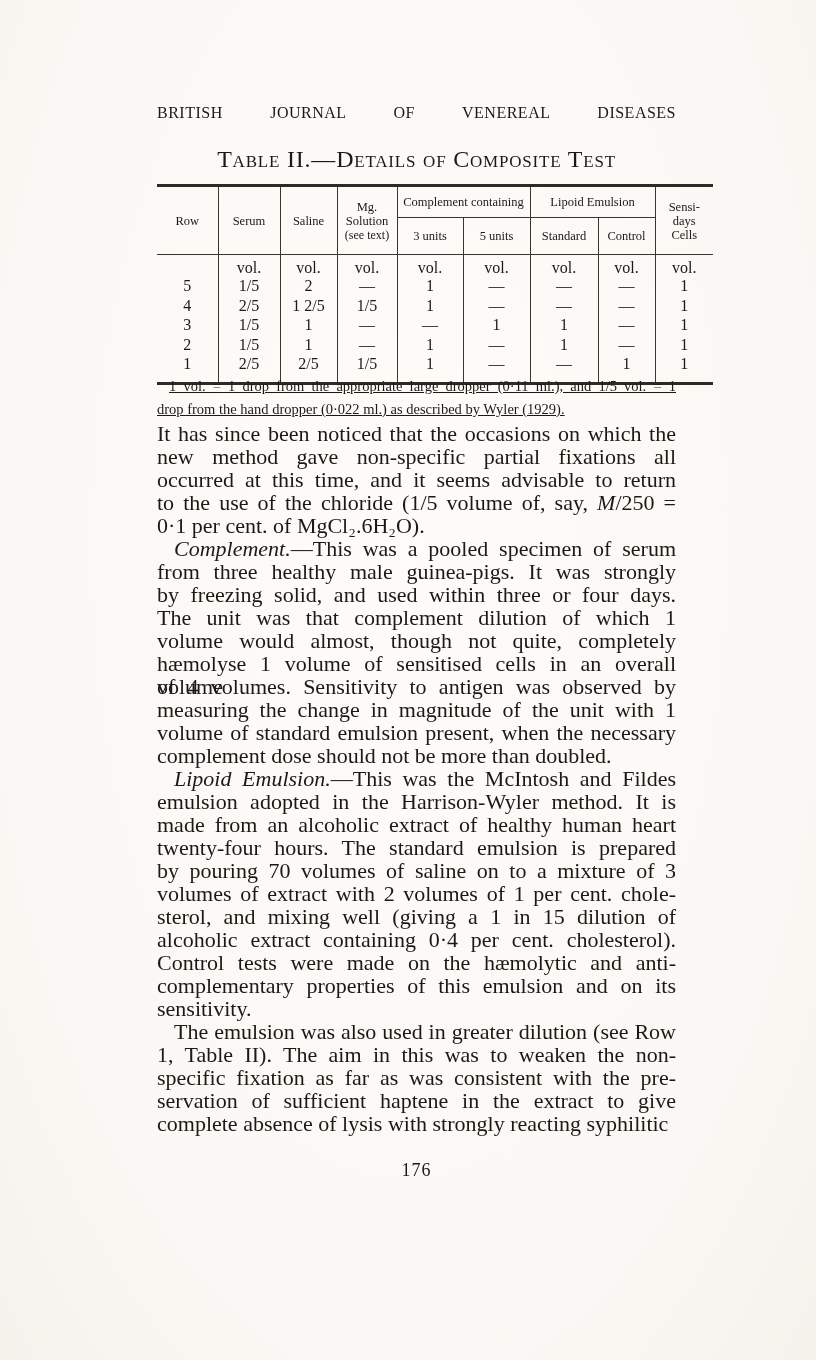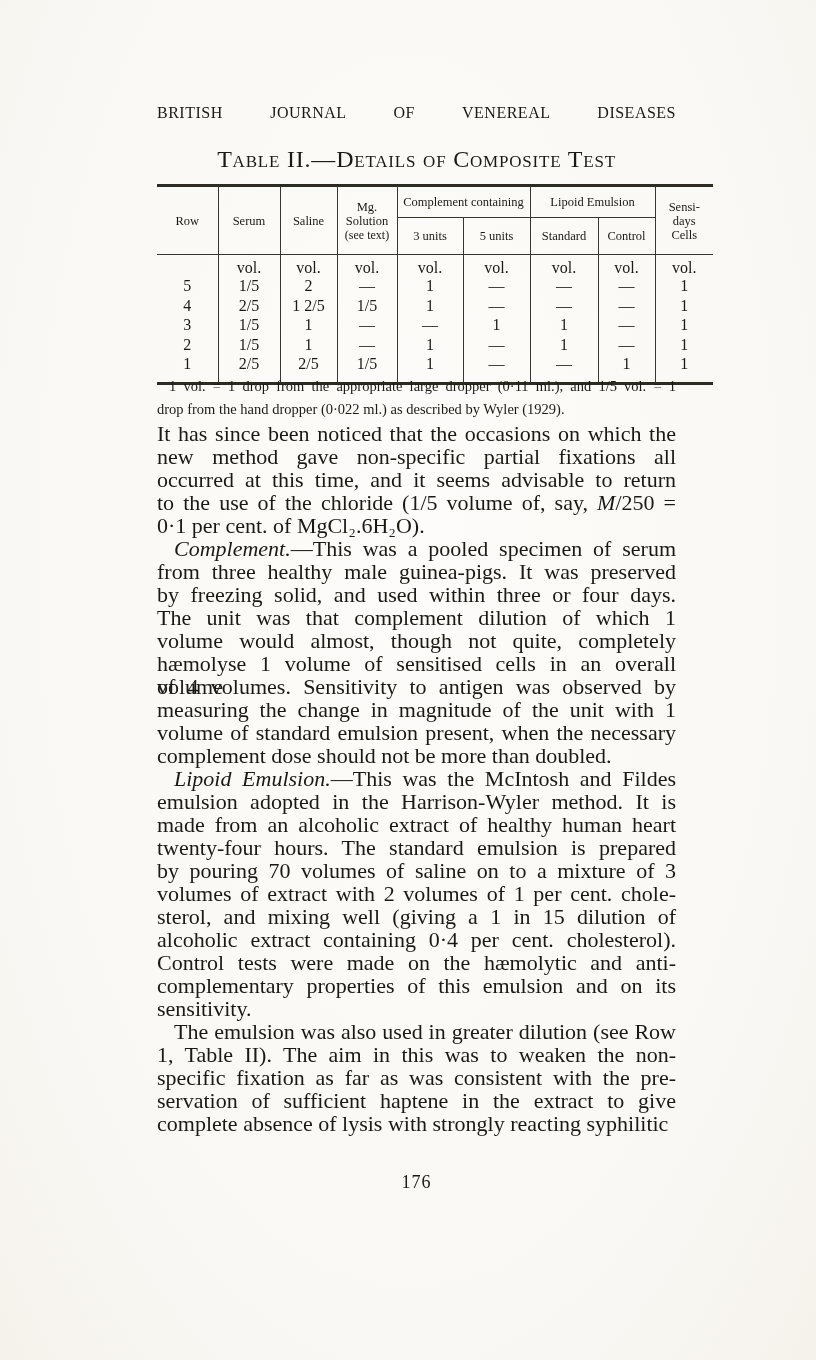--- a/index.html
+++ b/index.html
@@ -62,21 +62,21 @@
   .composite-table .see-text { font-size:12px; }
   .composite-table tbody td { font-size:16px; line-height:19.5px;margin-left:20px; }
   .composite-table tbody tr.unit-row td { border-top:1px solid #3a352e; padding-top:4px; line-height:17px; }
   .composite-table tbody tr:last-child td { padding-bottom:8px; }
 
   
   .footnote {
     top:376px;
     font-size:14.5px;
   }
-  .footnote .line { line-height:20.5px; }
+  .footnote .line { line-height:20.5px;text-decoration:underline; }
 
   
   .body-text { top:422px; }
   .line {
     text-align:justify;
     text-align-last:justify;
     height:23px; line-height:23px;
     overflow:visible;
   }
   .line.last { text-align-last:left; }
@@ -84,21 +84,20 @@
   .para.indent .line:first-child { padding-left:17px; }
   .footnote .line:first-child { padding-left:12px; }
   i { font-style:italic; }
 
   
   .page-number {
     top:1160px;
     text-align:center;
     font-size:18px;
     letter-spacing:1px;
-    margin-top:12px;
   }
 </style>
 </head>
 <body>
 
 <div class="page">
 
   <div class="block journal-title">BRITISH JOURNAL OF VENEREAL DISEASES</div>
 
   <div class="block table-caption">Table II.—Details of Composite Test</div>
@@ -218,21 +217,21 @@
   <div class="block body-text">
       <div class="para">
         <div class="line">It has since been noticed that the occasions on which the</div>
         <div class="line">new method gave non-specific partial fixations all</div>
         <div class="line">occurred at this time, and it seems advisable to return</div>
         <div class="line">to the use of the chloride (1/5 volume of, say, <i>M</i>/250 =</div>
         <div class="line last">0·1 per cent. of MgCl₂.6H₂O).</div>
       </div>
       <div class="para indent">
         <div class="line"><i>Complement.</i>—This was a pooled specimen of serum</div>
-        <div class="line">from three healthy male guinea-pigs. It was preserved</div>
+        <div class="line">from three healthy male guinea-pigs. It was strongly</div>
         <div class="line">by freezing solid, and used within three or four days.</div>
         <div class="line">The unit was that complement dilution of which 1</div>
         <div class="line">volume would almost, though not quite, completely</div>
         <div class="line">hæmolyse 1 volume of sensitised cells in an overall volume</div>
         <div class="line">of 4 volumes. Sensitivity to antigen was observed by</div>
         <div class="line">measuring the change in magnitude of the unit with 1</div>
         <div class="line">volume of standard emulsion present, when the necessary</div>
         <div class="line last">complement dose should not be more than doubled.</div>
       </div>
       <div class="para indent">

